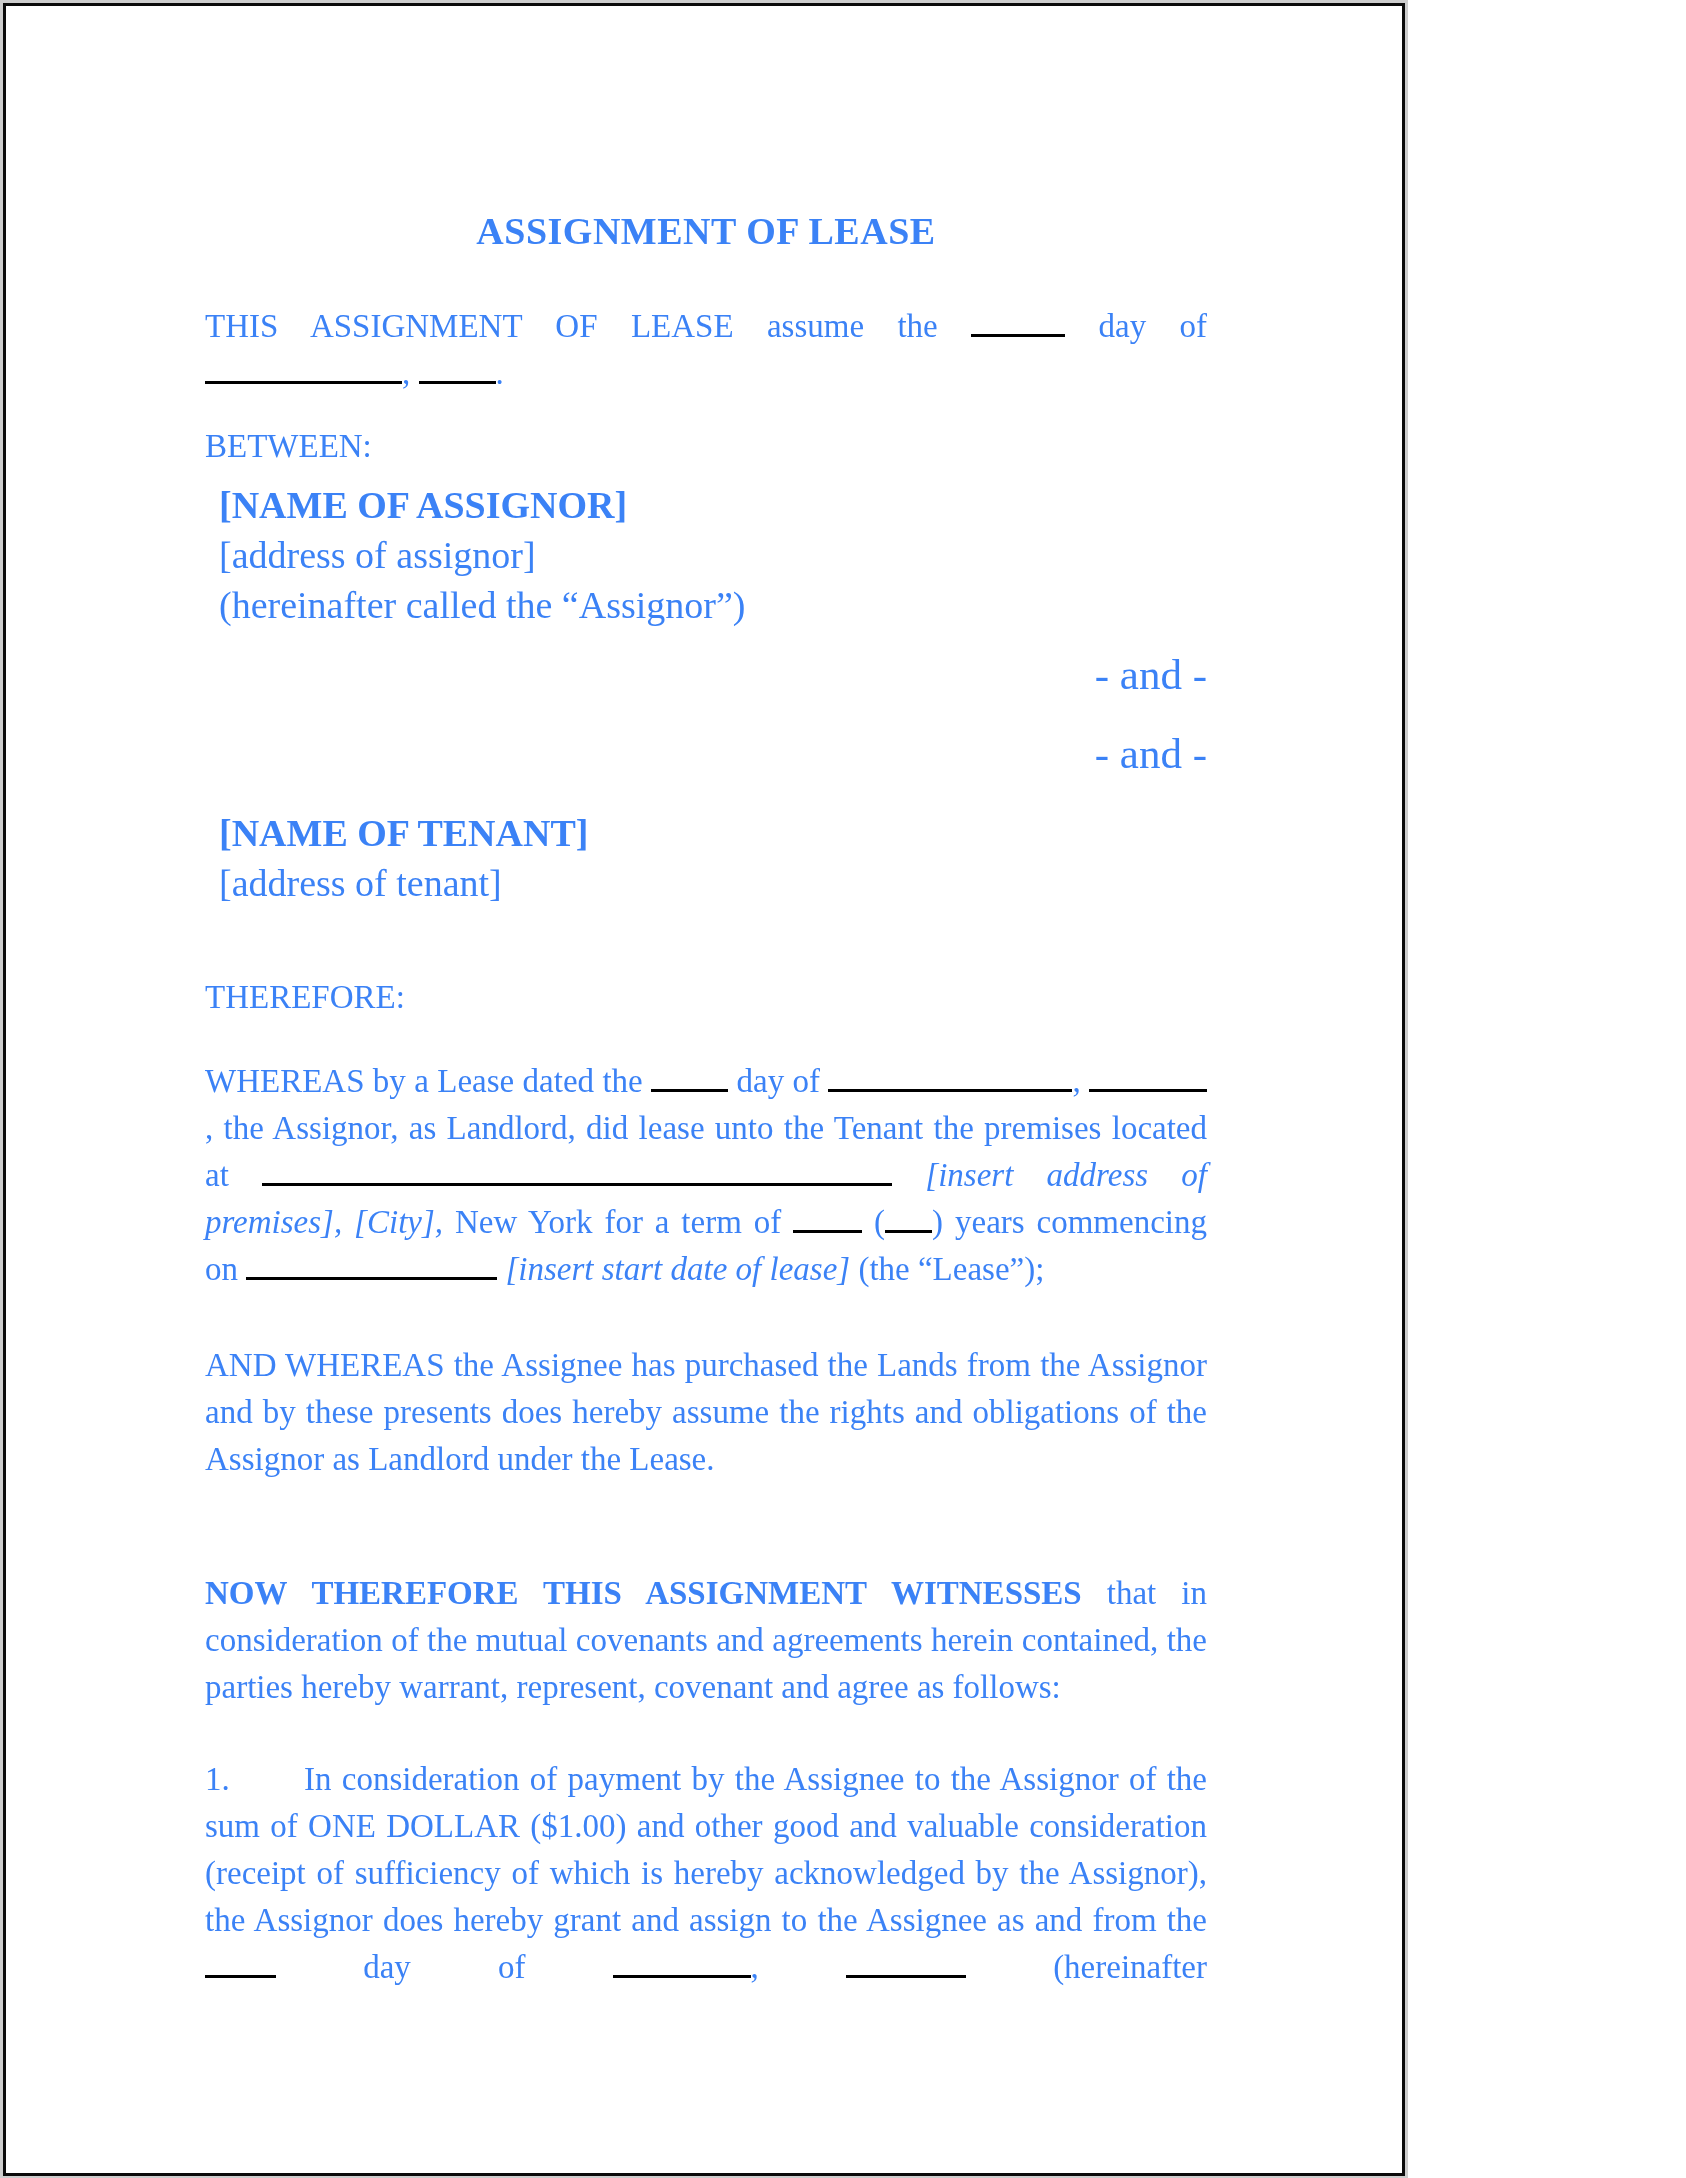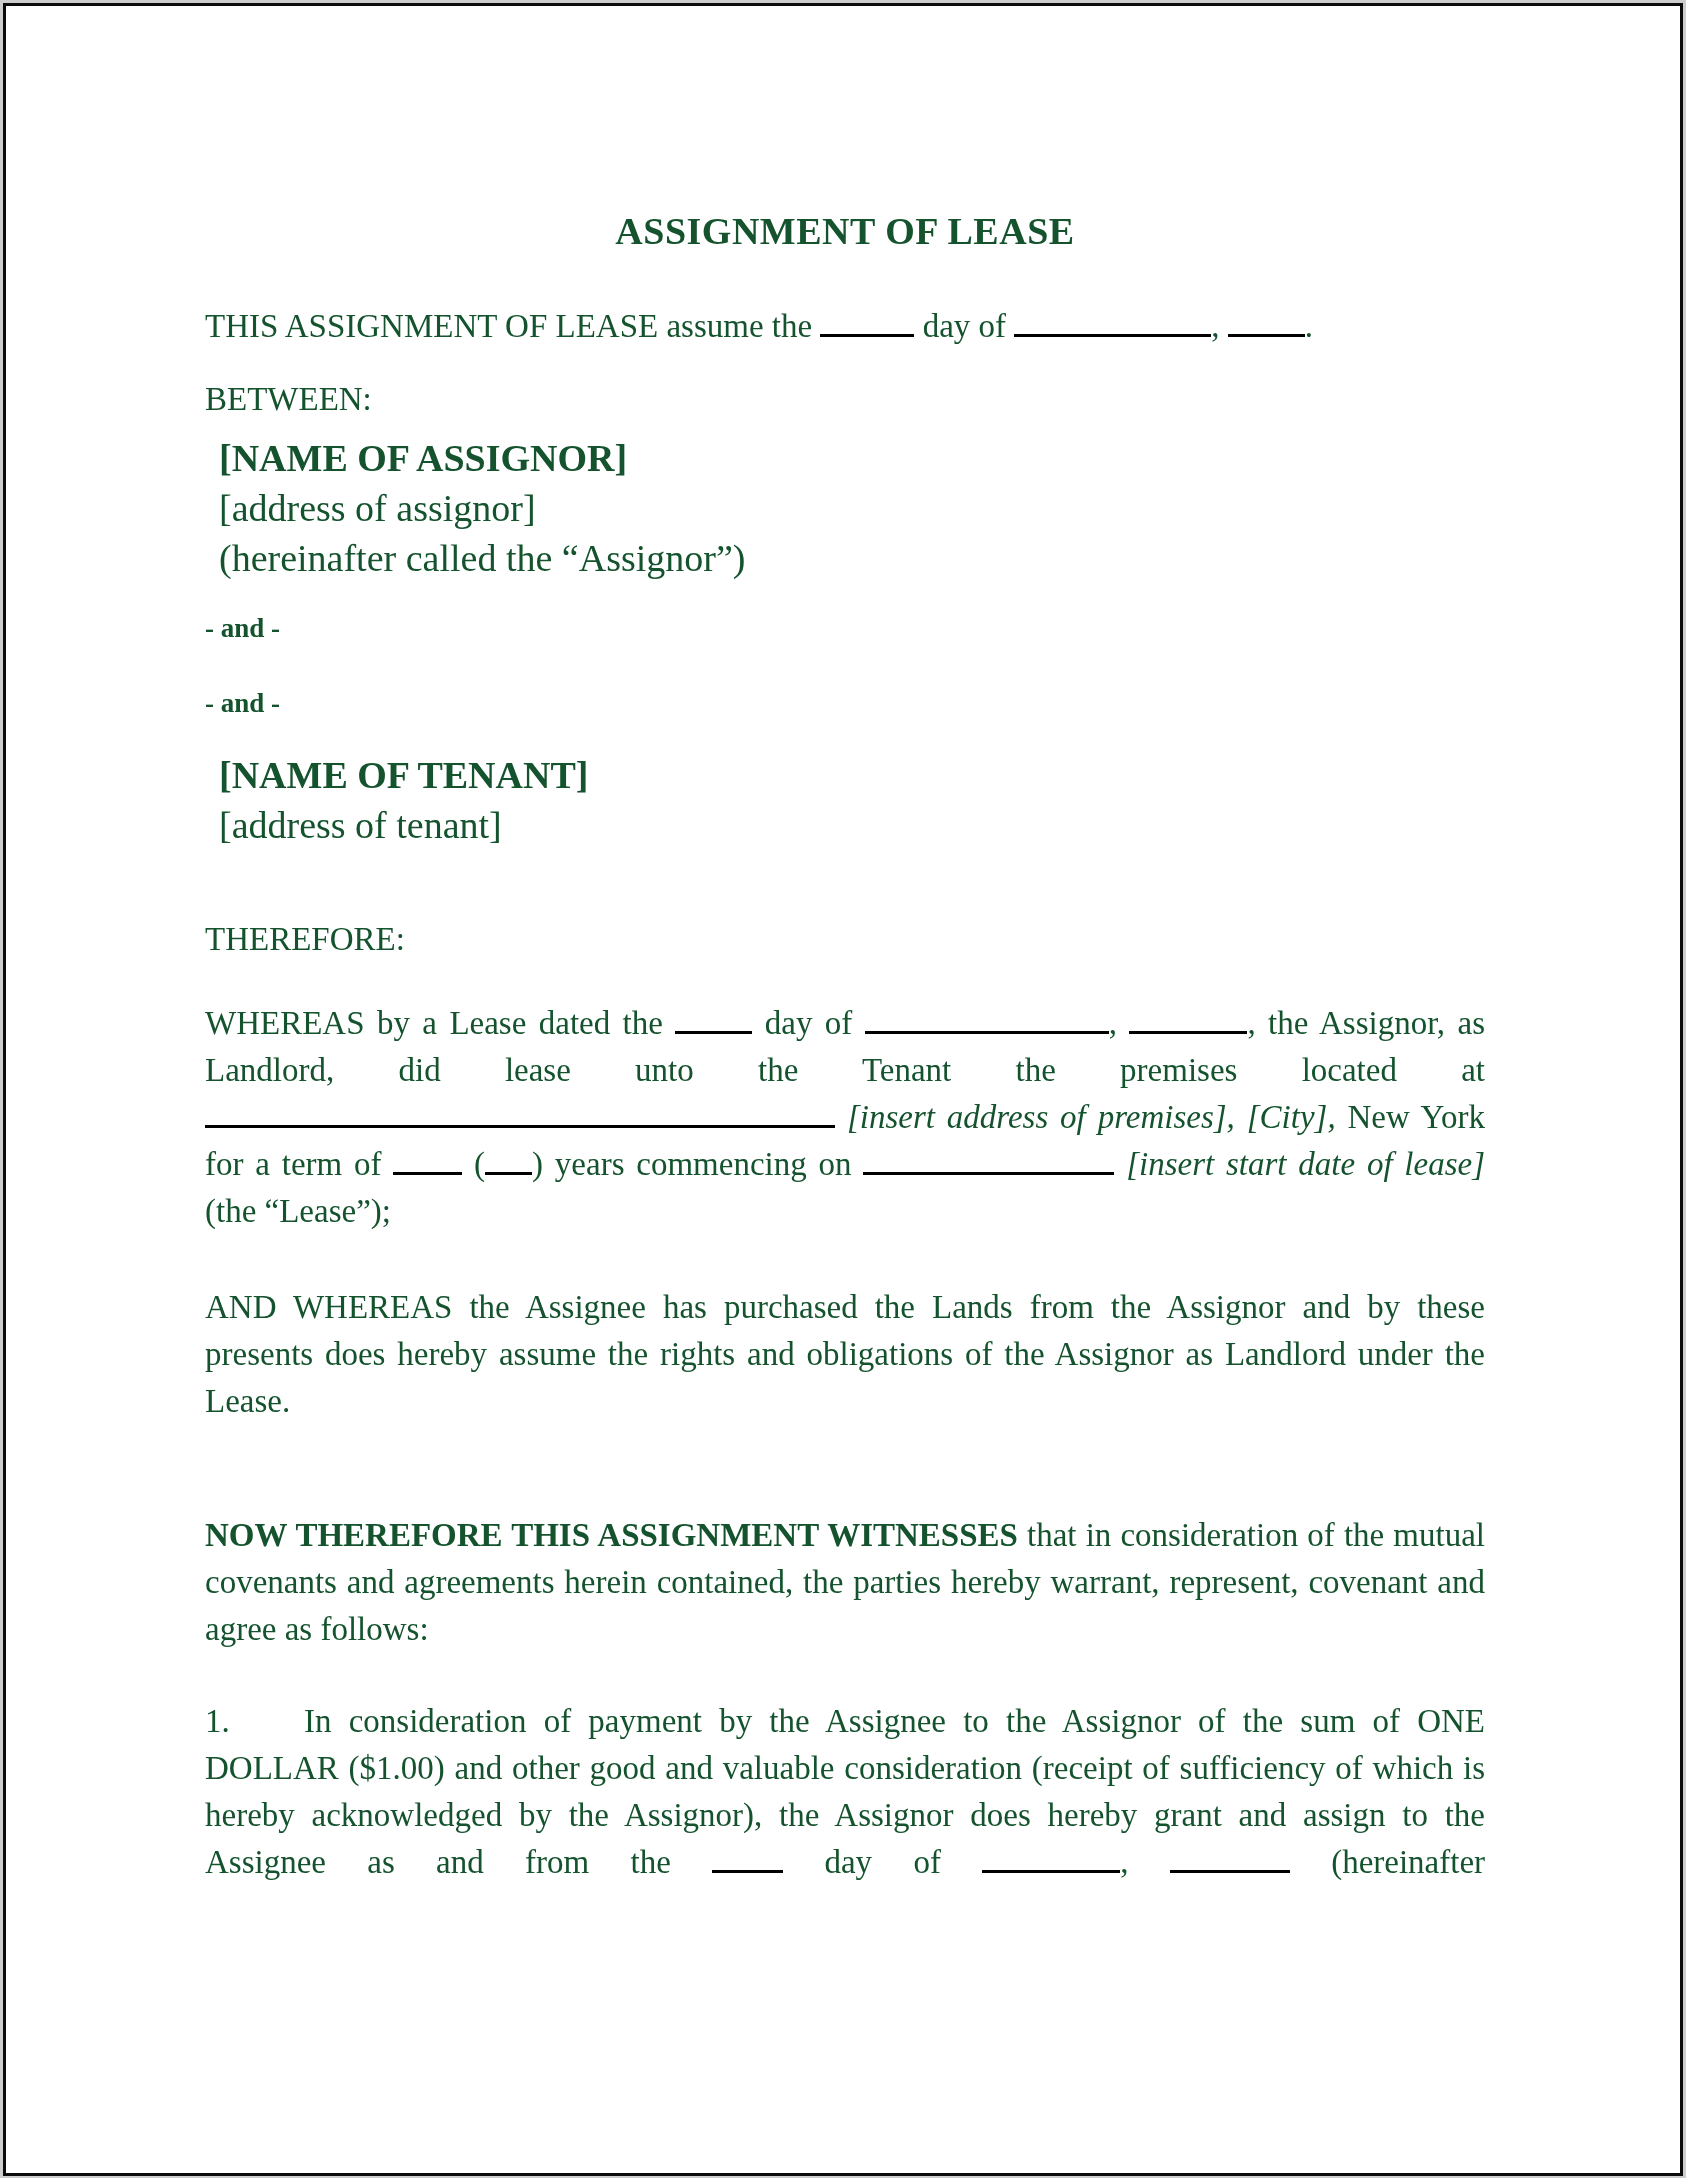--- a/index.html
+++ b/index.html
@@ -1,28 +1,28 @@
 <!DOCTYPE html>
 <html><head>
 <meta charset="utf-8">
 <style>
   html, body {
     margin: 0;
     padding: 0;
     background: #ffffff;
   }
   .page {
-    width: 1686px;
+    width: 1408px;
     height: 2179px;
     box-sizing: border-box;
     border: 3.9px solid #cdcdcd;           
     background: #ffffff;
     position: relative;
     font-family: "Liberation Serif", serif;
-    color: #14532d;
+    color: #3b82f6;
   }
   .sheet {
     width: 100%;
     height: 100%;
     box-sizing: border-box;
     border: 3px solid #0b0b0b;           
     padding: 203px 195px 0 199px;
     overflow: hidden;
   }
   .doc-title {
@@ -40,21 +40,21 @@
     margin: 0;
   }
   .intro        { margin-top: 49px; }
   .label-line   { font-size: 33px; font-weight: normal; line-height: 43px; margin: 0; }
   .between      { margin-top: 27.6px; }
   .party-block  { margin-top: 19.7px; text-align: center; }
   .party-block.assignee { margin-top: 32.5px; }
   .party-block.tenant   { margin-top: 36px; }
   .party-line   { font-size: 38px; line-height: 36px; margin: 14px; text-align: left; }
   .party-name   { font-weight: bold; }
-  .sep          { font-size: 27px; font-weight: bold; text-align: left; line-height: 36px; margin-top: 34px; }
+  .sep          { font-size: 43px; font-weight: normal; text-align: right; line-height: 36px; margin-top: 34px; }
   .sep.second   { margin-top: 39px; }
   .recitals     { margin-top: 75px; }
   .whereas      { margin-top: 39px; }
   .and-whereas  { margin-top: 49px; }
   .now-therefore{ margin-top: 87px; }
   .clause1      { margin-top: 45px; text-align-last: justify; }
 
   .b { font-weight: bold; }
   .i { font-style: italic; }
   .blank {

